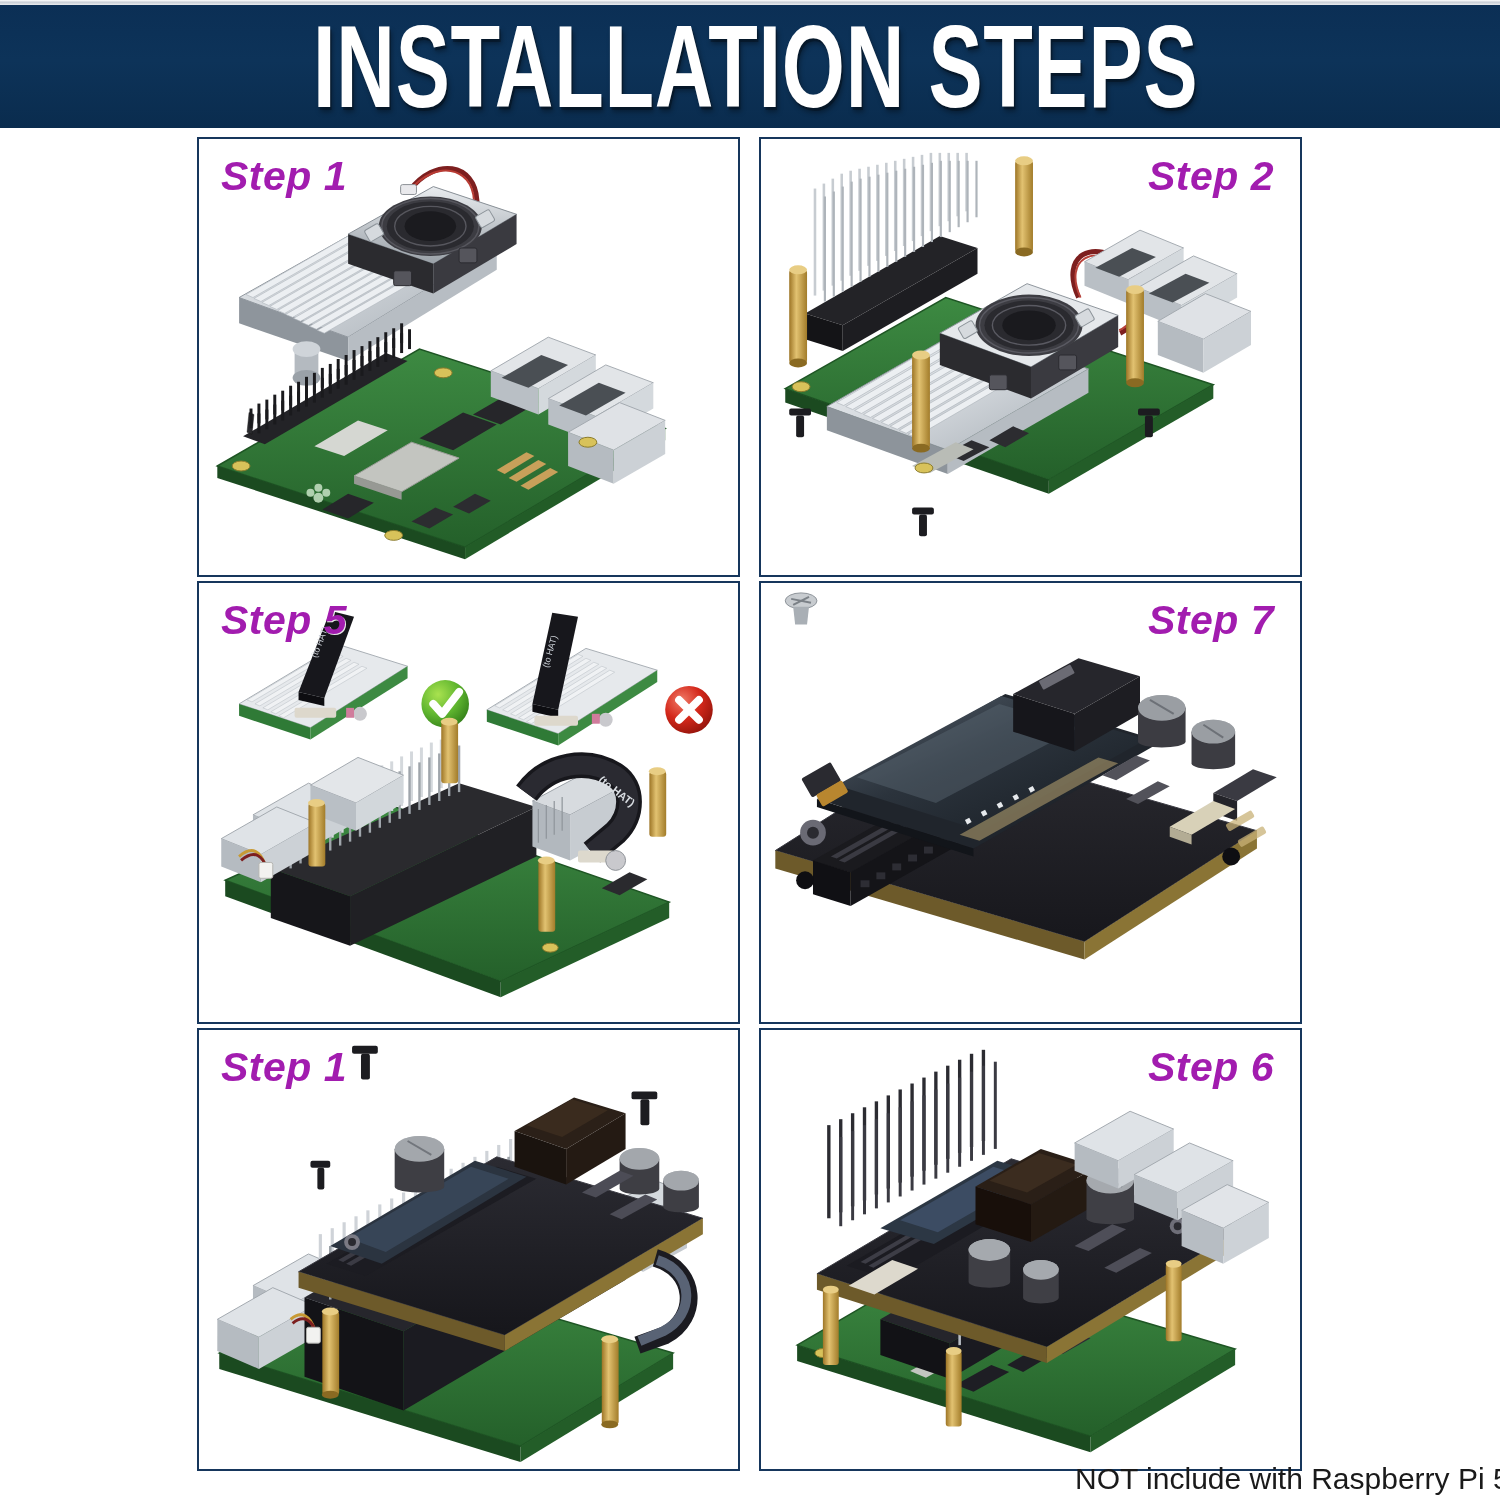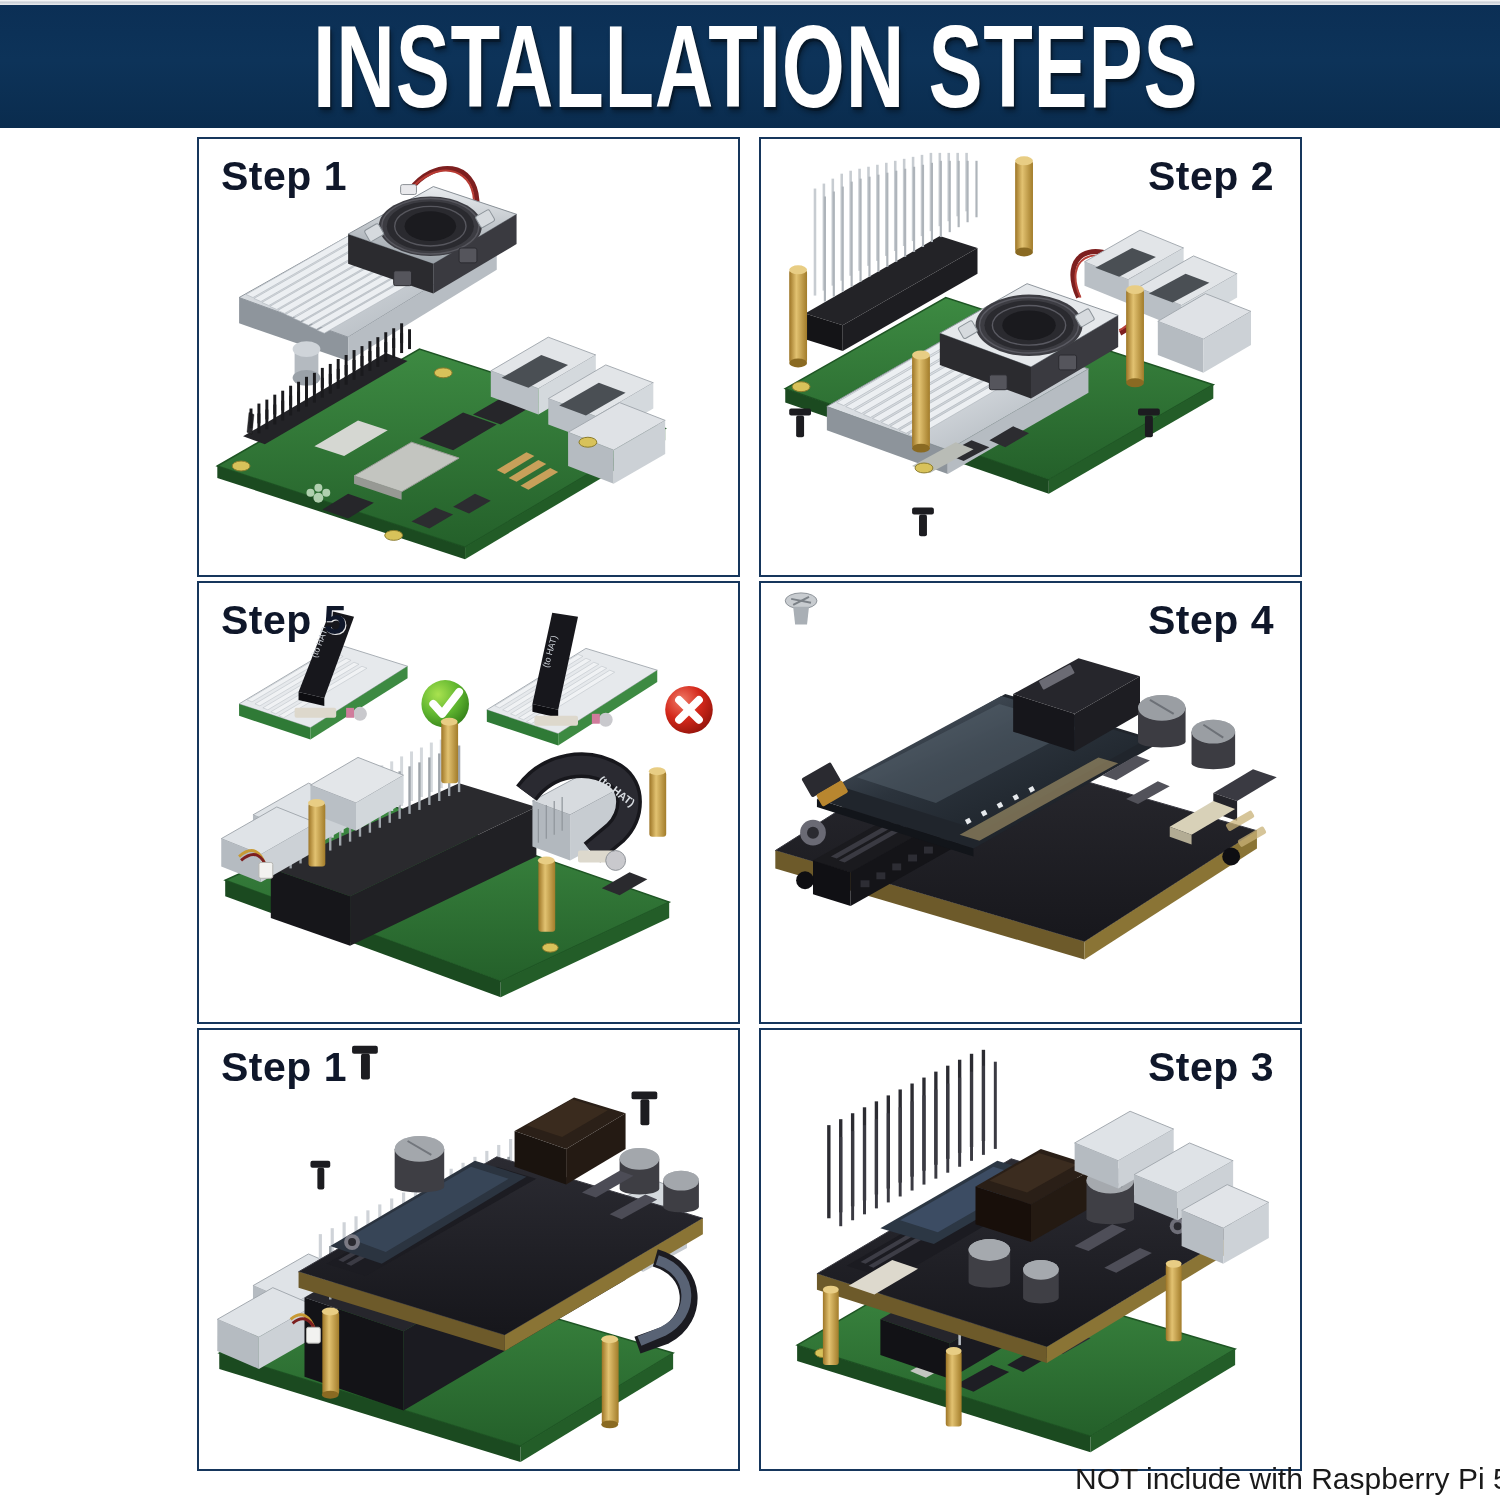--- a/index.html
+++ b/index.html
@@ -27,22 +27,22 @@
     padding-right:10px;
   }
 
   
   .grid{position:absolute;left:197px;top:137px;width:1105px;height:1330px;
     display:grid;grid-template-columns:543px 543px;grid-template-rows:440px 443px 443px;
     column-gap:19px;row-gap:4px;}
   .cell{position:relative;border:2px solid #16365c;background:#ffffff;overflow:hidden;}
 
   .step-label{position:absolute;top:14px;font-family:"Liberation Sans",sans-serif;
-    font-weight:700;font-size:41px;line-height:46px;color:#0f172a;letter-spacing:.5px;
-    text-shadow:1px 1px 0 rgba(255,255,255,.9);z-index:6;}
+    font-weight:700;font-size:41px;line-height:46px;color:#a21caf;letter-spacing:.5px;
+    text-shadow:1px 1px 0 rgba(255,255,255,.9);z-index:6;font-style:italic;}
   .lab-left{left:22px;}
   .lab-right{right:26px;margin-left:46px;}
 
   .art{position:absolute;inset:0;}
   .art svg{width:100%;height:100%;display:block;}
 
   
   .footnote{position:absolute;left:1075px;top:1462px;width:420px;
     font-family:"Liberation Sans",sans-serif;font-size:30px;line-height:34px;
     color:#1a1a1a;white-space:nowrap;}
@@ -690,21 +690,21 @@
           <circle cx="52" cy="252" r="6" fill="#2a2a30"></circle>
         </g>
         <circle cx="44" cy="300" r="9" fill="#0e0e12"></circle>
         <circle cx="474" cy="276" r="9" fill="#0e0e12"></circle>
         <g fill="#c9b277" opacity=".75">
           <rect x="468" y="236" width="30" height="8" rx="2" transform="rotate(-30 483 240)"></rect>
           <rect x="480" y="252" width="30" height="8" rx="2" transform="rotate(-30 495 256)"></rect>
         </g>
       </svg>
     </div>
-    <div class="step-label lab-right">Step 4</div>
+    <div class="step-label lab-right">Step 7</div>
   </div>
 
   <div class="cell">
     <div class="art">
       <svg viewBox="0 0 543 443" preserveAspectRatio="xMidYMid meet">
         <defs>
           <linearGradient id="pcb5" x1="0" y1="0" x2="0" y2="1">
             <stop offset="0" stop-color="#3d8a42"></stop>
               <stop offset="1" stop-color="#24602a"></stop>
           </linearGradient>
@@ -986,18 +986,18 @@
         <g>
           <rect x="62" y="262" width="16" height="76" rx="3" fill="url(#gold6)"></rect>
           <ellipse cx="70" cy="262" rx="8" ry="4" fill="#e8cd84"></ellipse>
           <rect x="186" y="324" width="16" height="76" rx="3" fill="url(#gold6)"></rect>
           <ellipse cx="194" cy="324" rx="8" ry="4" fill="#e8cd84"></ellipse>
           <rect x="408" y="236" width="16" height="78" rx="3" fill="url(#gold6)"></rect>
           <ellipse cx="416" cy="236" rx="8" ry="4" fill="#e8cd84"></ellipse>
         </g>
       </svg>
     </div>
-    <div class="step-label lab-right">Step 3</div>
+    <div class="step-label lab-right">Step 6</div>
   </div>
 
 </div>
 
 <div class="footnote">NOT include with Raspberry  Pi 5</div>
 
 </body></html>

